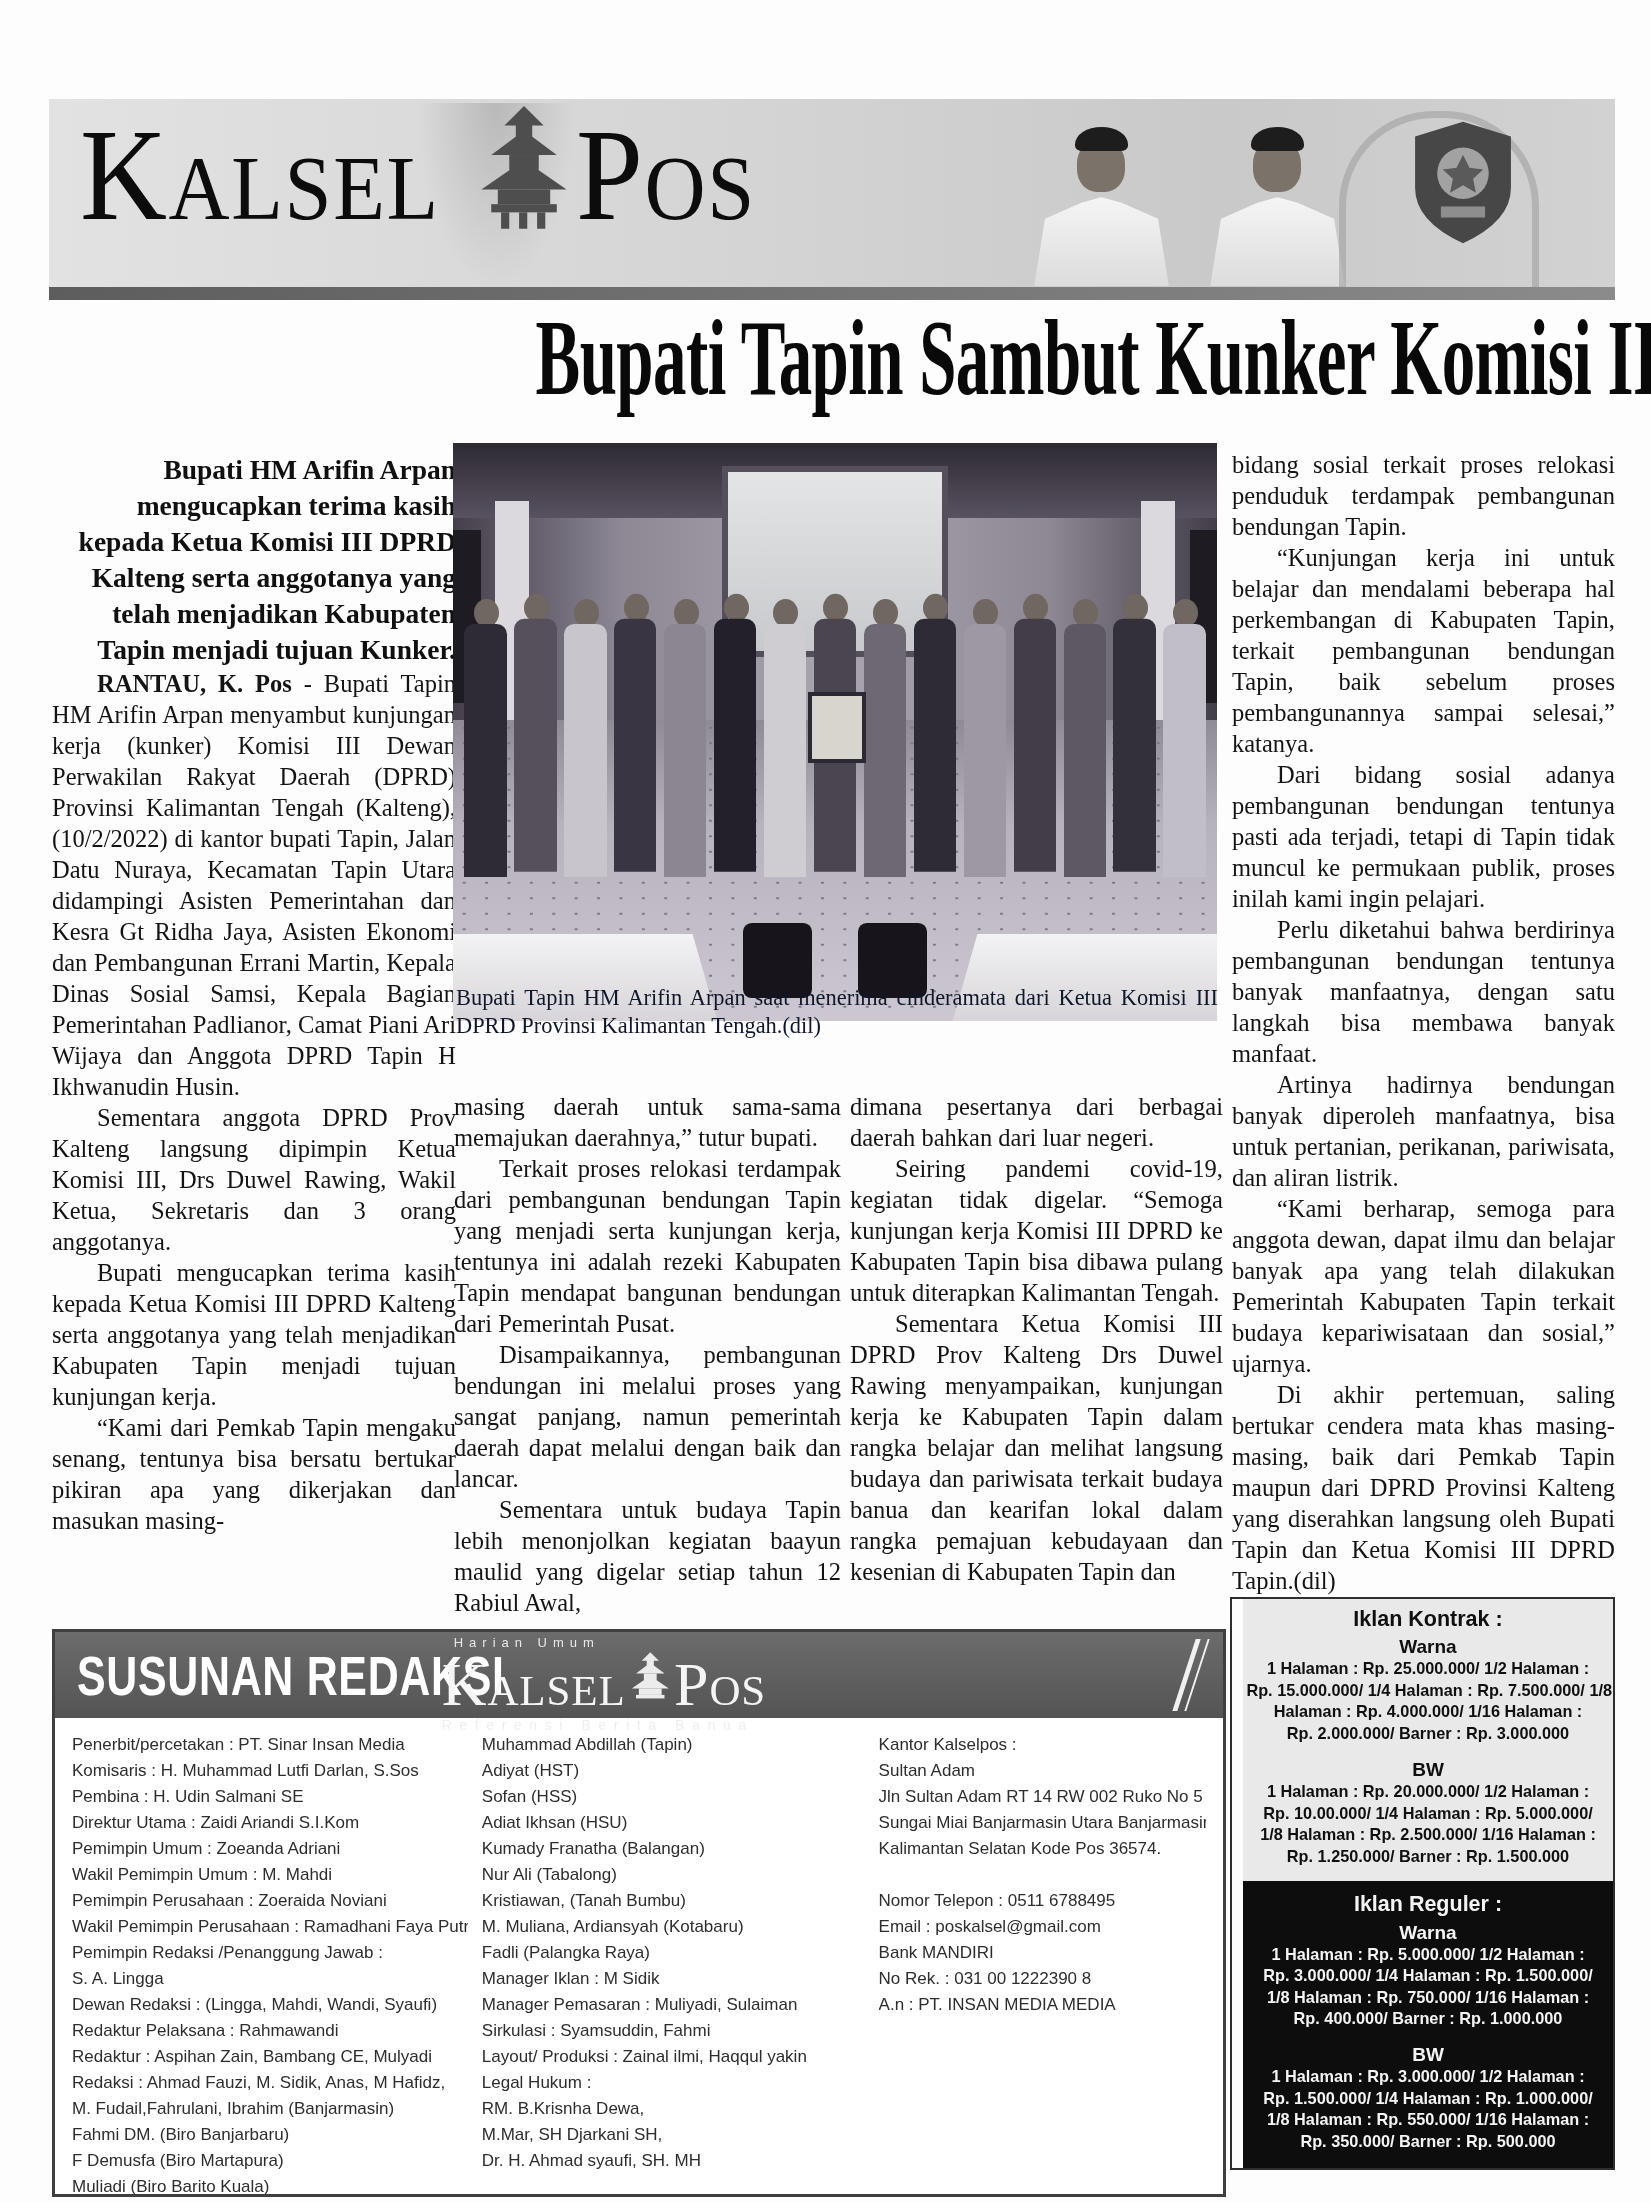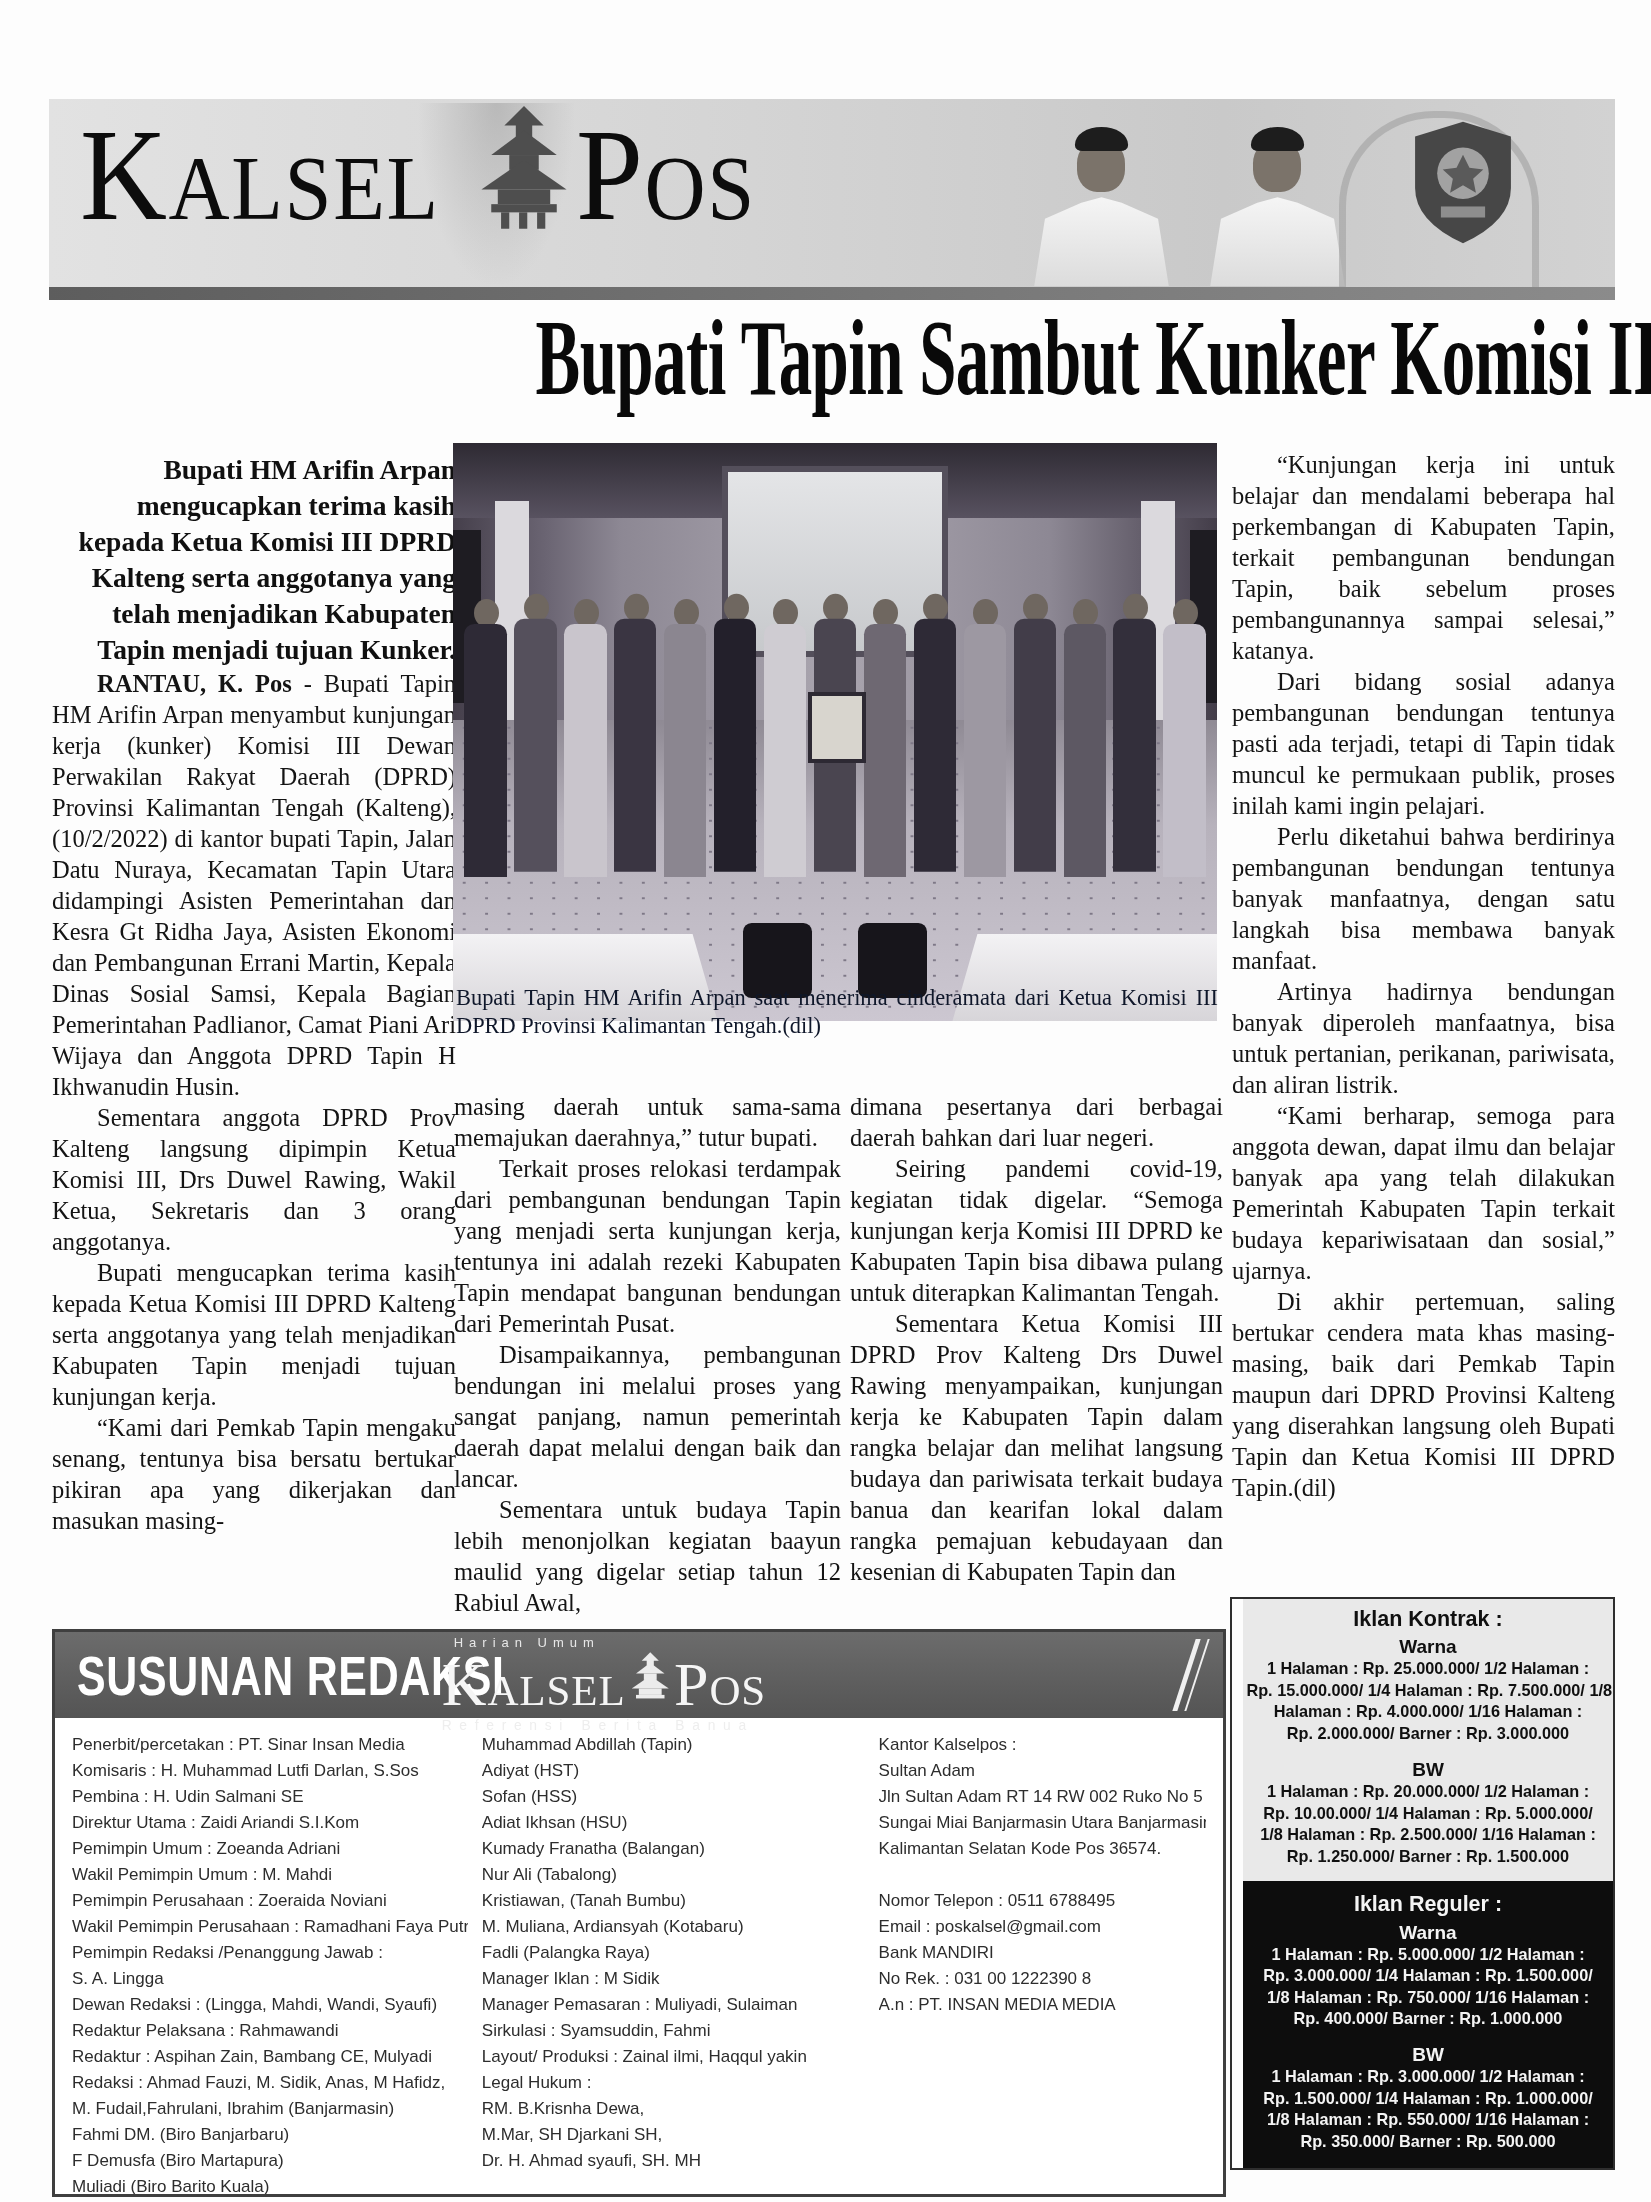--- a/index.html
+++ b/index.html
@@ -195,20 +195,21 @@
     <p>Sementara untuk budaya Tapin lebih menonjolkan kegiatan baayun maulid yang digelar setiap tahun 12 Rabiul Awal,</p>
   </div>
 
   <div class="col col3">
     <p class="cont">dimana pesertanya dari berbagai daerah bahkan dari luar negeri.</p>
     <p>Seiring pandemi covid-19, kegiatan tidak digelar. “Semoga kunjungan kerja Komisi III DPRD ke Kabupaten Tapin bisa dibawa pulang untuk diterapkan Kalimantan Tengah.</p>
     <p>Sementara Ketua Komisi III DPRD Prov Kalteng Drs Duwel Rawing menyampaikan, kunjungan kerja ke Kabupaten Tapin dalam rangka belajar dan melihat langsung budaya dan pariwisata terkait budaya banua dan kearifan lokal dalam rangka pemajuan kebudayaan dan kesenian di Kabupaten Tapin dan</p>
   </div>
 
   <div class="col col4">
+    <p class="cont">bidang sosial terkait proses relokasi penduduk terdampak pembangunan bendungan Tapin.</p>
     <p>“Kunjungan kerja ini untuk belajar dan mendalami beberapa hal perkembangan di Kabupaten Tapin, terkait pembangunan bendungan Tapin, baik sebelum proses pembangunannya sampai selesai,” katanya.</p>
     <p>Dari bidang sosial adanya pembangunan bendungan tentunya pasti ada terjadi, tetapi di Tapin tidak muncul ke permukaan publik, proses inilah kami ingin pelajari.</p>
     <p>Perlu diketahui bahwa berdirinya pembangunan bendungan tentunya banyak manfaatnya, dengan satu langkah bisa membawa banyak manfaat.</p>
     <p>Artinya hadirnya bendungan banyak diperoleh manfaatnya, bisa untuk pertanian, perikanan, pariwisata, dan aliran listrik.</p>
     <p>“Kami berharap, semoga para anggota dewan, dapat ilmu dan belajar banyak apa yang telah dilakukan Pemerintah Kabupaten Tapin terkait budaya kepariwisataan dan sosial,” ujarnya.</p>
     <p>Di akhir pertemuan, saling bertukar cendera mata khas masing-masing, baik dari Pemkab Tapin maupun dari DPRD Provinsi Kalteng yang diserahkan langsung oleh Bupati Tapin dan Ketua Komisi III DPRD Tapin.(dil)</p>
   </div>
 
   <div class="redaksi-box">
     <div class="red-bar">

